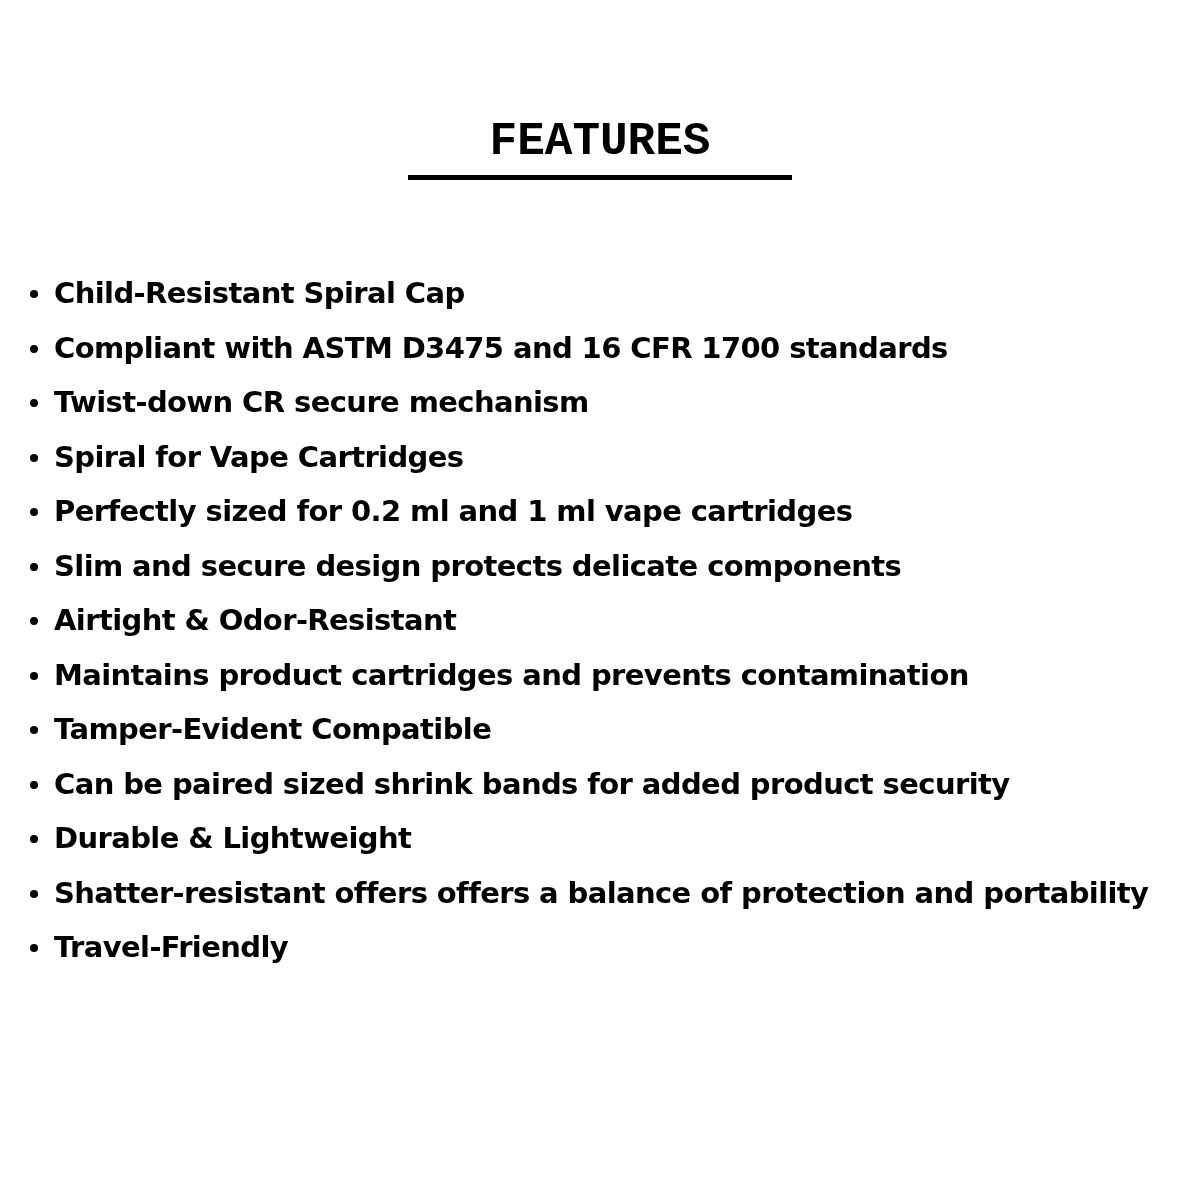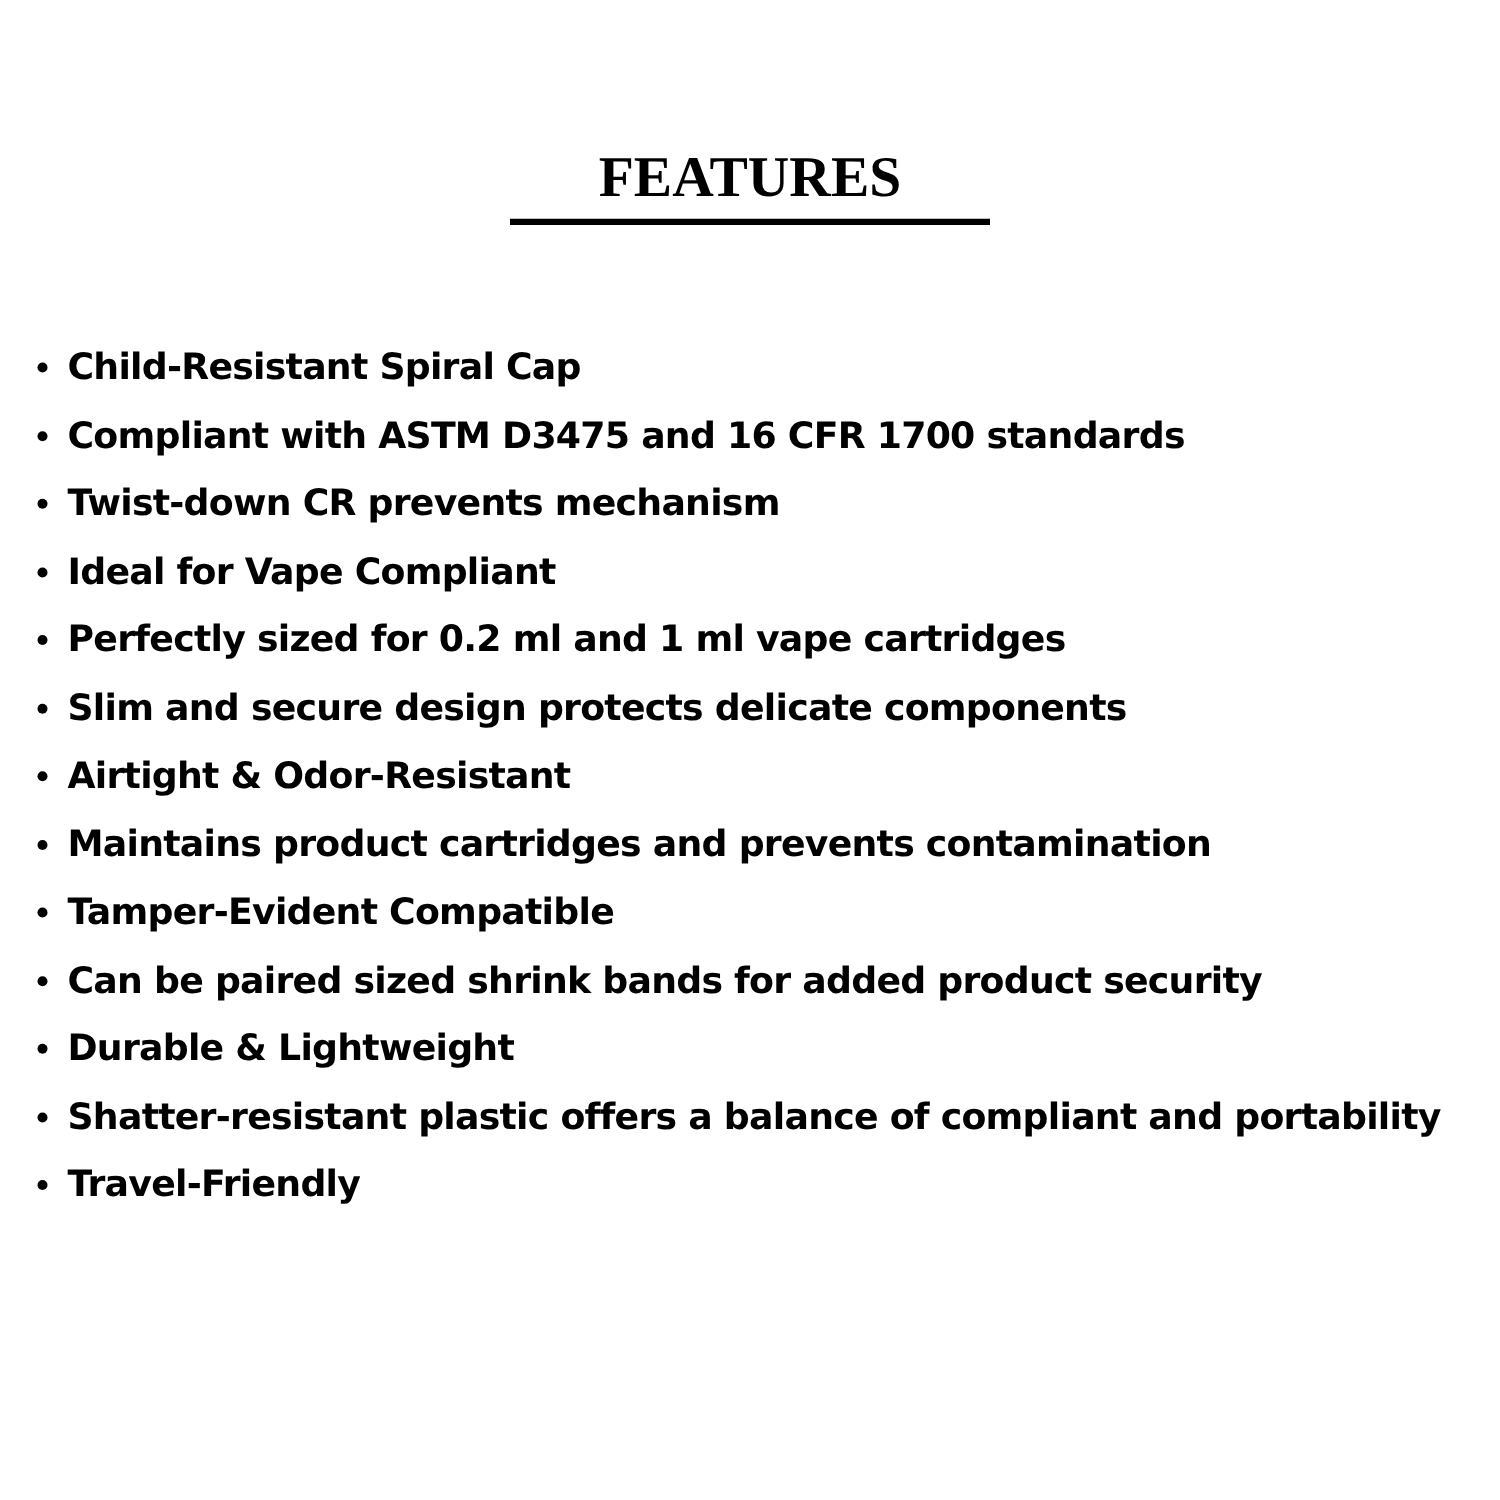--- a/index.html
+++ b/index.html
@@ -1,19 +1,19 @@
 <!DOCTYPE html>
 <html><head>
 <meta charset="utf-8">
 <style>
   html, body { margin: 0; padding: 0; background: #ffffff; }
   body { width: 1200px; height: 1200px; position: relative; overflow: hidden;
          font-family: "DejaVu Sans", sans-serif; color: #000; }
   .title { position: absolute; top: 112px; left: 0; width: 1200px; text-align: center;
-           font-family: Liberation Serif, serif; font-weight: bold; font-size: 46px;
+           font-family: Liberation Mono, monospace; font-weight: bold; font-size: 46px;
            letter-spacing: 0px; line-height: 60px; }
   .rule { position: absolute; top: 175px; left: 408px; width: 384px; height: 5px; background: #000; }
   ul.features { position: absolute; top: 266px; left: 28px; margin: 0; padding: 0; list-style: none;
                 width: 1172px; }
   ul.features li { position: relative; padding-left: 26px; font-weight: bold;
                    font-size: 29px; line-height: 54.5px; white-space: normal; letter-spacing: -0.6px; }
   ul.features li .bullet { position: absolute; left: 2px; top: 24px; width: 8px; height: 8px;
                            background: #000; border-radius: 50%; }
   ul.features li .txt { display: block; padding-right: 4px; }
 </style>
@@ -27,25 +27,25 @@
   <li>
       <span class="bullet"></span>
       <span class="txt">Child-Resistant Spiral Cap</span>
     </li>
   <li>
       <span class="bullet"></span>
       <span class="txt">Compliant with ASTM D3475 and 16 CFR 1700 standards</span>
     </li>
   <li>
       <span class="bullet"></span>
-      <span class="txt">Twist-down CR prevents mechanism</span>
+      <span class="txt">Twist-down CR secure mechanism</span>
     </li>
   <li>
       <span class="bullet"></span>
-      <span class="txt">Ideal for Vape Compliant</span>
+      <span class="txt">Spiral for Vape Cartridges</span>
     </li>
   <li>
       <span class="bullet"></span>
       <span class="txt">Perfectly sized for 0.2 ml and 1 ml vape cartridges</span>
     </li>
   <li>
       <span class="bullet"></span>
       <span class="txt">Slim and secure design protects delicate components</span>
     </li>
   <li>
@@ -63,19 +63,19 @@
   <li>
       <span class="bullet"></span>
       <span class="txt">Can be paired sized shrink bands for added product security</span>
     </li>
   <li>
       <span class="bullet"></span>
       <span class="txt">Durable &amp; Lightweight</span>
     </li>
   <li>
       <span class="bullet"></span>
-      <span class="txt">Shatter-resistant plastic offers a balance of compliant and portability</span>
+      <span class="txt">Shatter-resistant offers offers a balance of protection and portability</span>
     </li>
   <li>
       <span class="bullet"></span>
       <span class="txt">Travel-Friendly</span>
     </li>
 </ul>
 
 </body></html>

